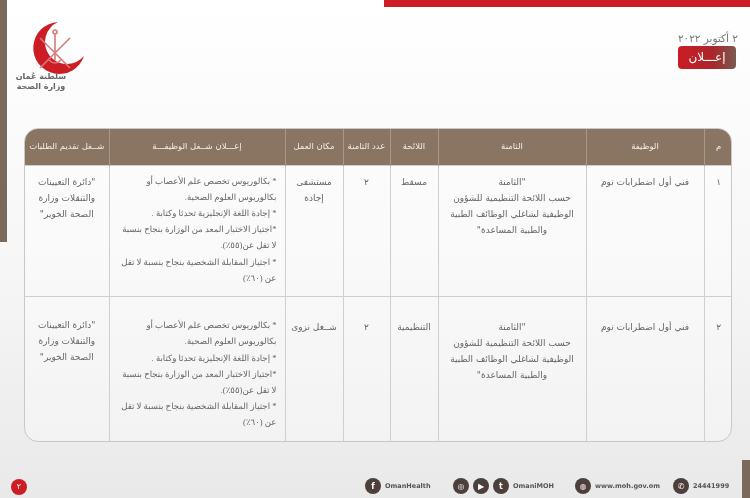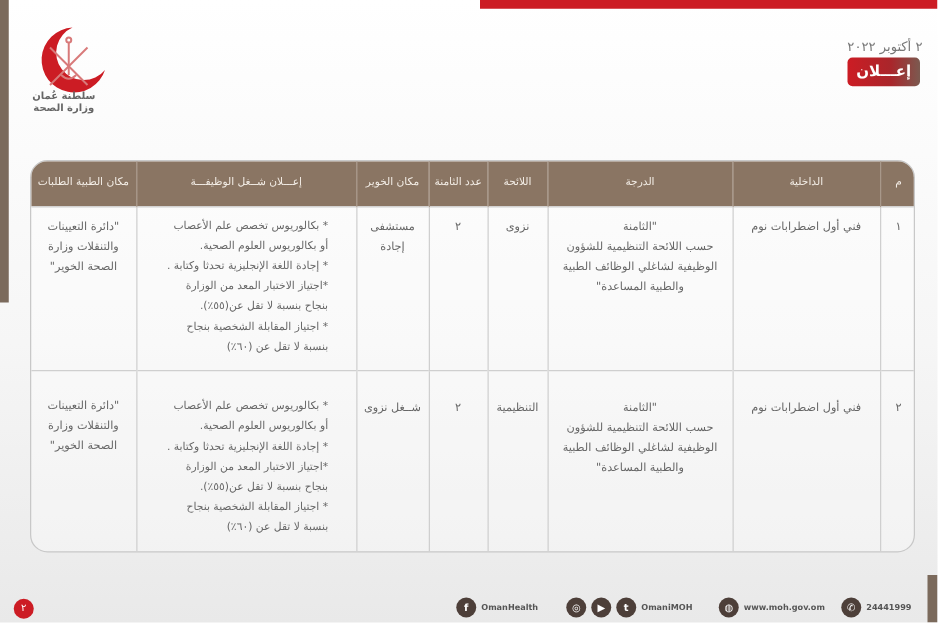--- a/index.html
+++ b/index.html
@@ -8,38 +8,38 @@
     position: relative;
     font-family: "DejaVu Sans", sans-serif;
     background: linear-gradient(180deg, #ffffff 0%, #f6f6f6 55%, #e9e9e9 100%);
     color: #555;
   }
   .left-stripe { position: absolute; left: 0; top: 0; width: 7px; height: 242px; background: #7b6a5c; }
   .top-bar { position: absolute; left: 384px; top: 0; width: 366px; height: 7px; background: #cc1c24; }
   .right-stripe { position: absolute; right: 0; top: 460px; width: 8px; height: 38px; background: #7b6a5c; }
 
   .logo { position: absolute; left: 18px; top: 16px; width: 70px; height: 80px; }
-  .logo-text { position: absolute; left: 12px; top: 72px; width: 78px; text-align: center; direction: rtl;
+  .logo-text { position: absolute; left: 2px; top: 72px; width: 78px; text-align: center; direction: rtl;
                font-size: 8px; line-height: 10px; color: #666; font-weight: bold; }
 
   .date { position: absolute; right: 12px; top: 32px; direction: rtl; font-size: 10.5px; color: #777; }
   .announce { position: absolute; right: 14px; top: 46px; width: 58px; height: 23px; border-radius: 4px;
               background: linear-gradient(90deg, #cc1c24 0%, #a9262b 60%, #7b5a50 100%);
-              color: #fff; font-weight: bold; font-size: 12px; text-align: center; line-height: 23px; direction: rtl; }
+              color: #fff; font-weight: normal; font-size: 12px; text-align: center; line-height: 23px; direction: rtl; }
 
   .table-wrap { position: absolute; left: 24px; top: 128px; width: 708px; height: 314px;
                 border: 1px solid #c8c8c8; border-radius: 14px; overflow: hidden; background: rgba(255,255,255,0.35); }
   table { width: 100%; height: 100%; border-collapse: collapse; direction: rtl; table-layout: fixed; }
   th { background: #8a7563; color: #f3ede6; font-weight: normal; font-size: 8.5px; height: 36px;
        border-left: 1px solid #a8988a; padding: 2px 4px; text-align: center; line-height: 11px; }
   th:last-child { border-left: none; }
   td { border-left: 1px solid #cfcfcf; border-top: 1px solid #cfcfcf; vertical-align: top; text-align: center;
        font-size: 9px; line-height: 16px; color: #666; padding: 8px 5px; white-space: pre-line; }
   td:last-child { border-left: none; }
-  td.reqs { text-align: right; font-size: 8.6px; line-height: 16.2px; padding: 7px 22px; }
+  td.reqs { text-align: right; font-size: 8.6px; line-height: 16.2px; padding: 7px 8px; font-family: Liberation Serif, serif; }
   tr.row2 td { padding-top: 22px; }
   tr.row2 td.reqs { padding-top: 20px; }
   tr.row2 td.apply { padding-top: 20px; }
   .page-num { position: absolute; left: 11px; top: 479px; width: 16px; height: 16px; border-radius: 50%;
               background: #cc1c24; color: #fff; font-size: 8px; line-height: 16px; text-align: center; }
   .f-item { position: absolute; top: 477px; height: 18px; display: flex; align-items: center; gap: 4px;
             font-size: 6.5px; font-weight: bold; color: #555; }
   .f-icon { width: 16px; height: 16px; border-radius: 50%; background: #4d3f39; color: #fff; font-size: 8px;
             display: flex; align-items: center; justify-content: center; font-weight: bold; }
 </style>
@@ -75,36 +75,36 @@
         <col style="width:148px">
         <col style="width:48px">
       <col style="width:47px">
         <col style="width:58px">
         <col style="width:176px">
         <col style="width:84px">
     </colgroup>
     <thead>
       <tr>
         <th>م</th>
-        <th>الداخلية</th>
-        <th>الدرجة</th>
+        <th>الوظيفة</th>
+        <th>الثامنة</th>
         <th>اللائحة</th>
         <th>عدد الثامنة</th>
-        <th>مكان الخوير</th>
+        <th>مكان العمل</th>
         <th>إعـــلان شــغل الوظيفـــة</th>
-        <th>مكان الطبية الطلبات</th>
+        <th>شــغل تقديم الطلبات</th>
       </tr>
     </thead>
     <tbody>
       <tr class="row1">
         <td>١</td>
         <td>فني أول اضطرابات نوم</td>
         <td>"الثامنة
 حسب اللائحة التنظيمية للشؤون الوظيفية لشاغلي الوظائف الطبية والطبية المساعدة"</td>
-        <td>نزوى</td>
+        <td>مسقط</td>
         <td>٢</td>
         <td>مستشفى إجادة</td>
         <td class="reqs">*  بكالوريوس تخصص علم الأعصاب أو بكالوريوس العلوم الصحية.
 * إجادة اللغة الإنجليزية تحدثا وكتابة .
 *اجتياز الاختبار المعد من الوزارة بنجاح بنسبة لا تقل عن(٥٥٪).
 * اجتياز المقابلة الشخصية بنجاح بنسبة لا تقل عن (٦٠٪)</td>
         <td class="apply">"دائرة التعيينات والتنقلات وزارة الصحة الخوير"</td>
       </tr>
       <tr class="row2">
         <td>٢</td>

